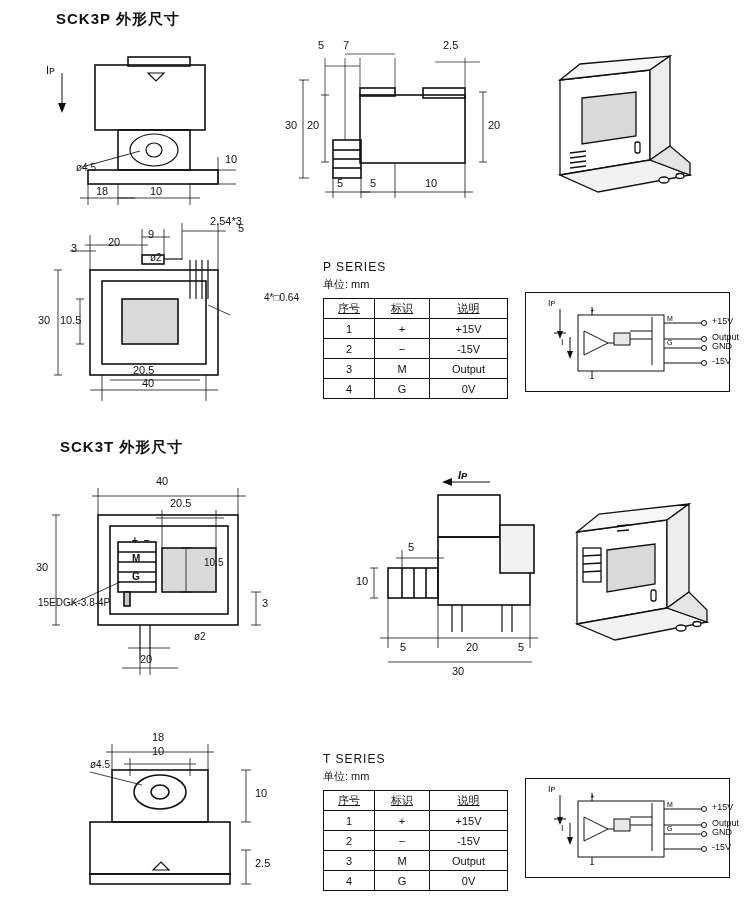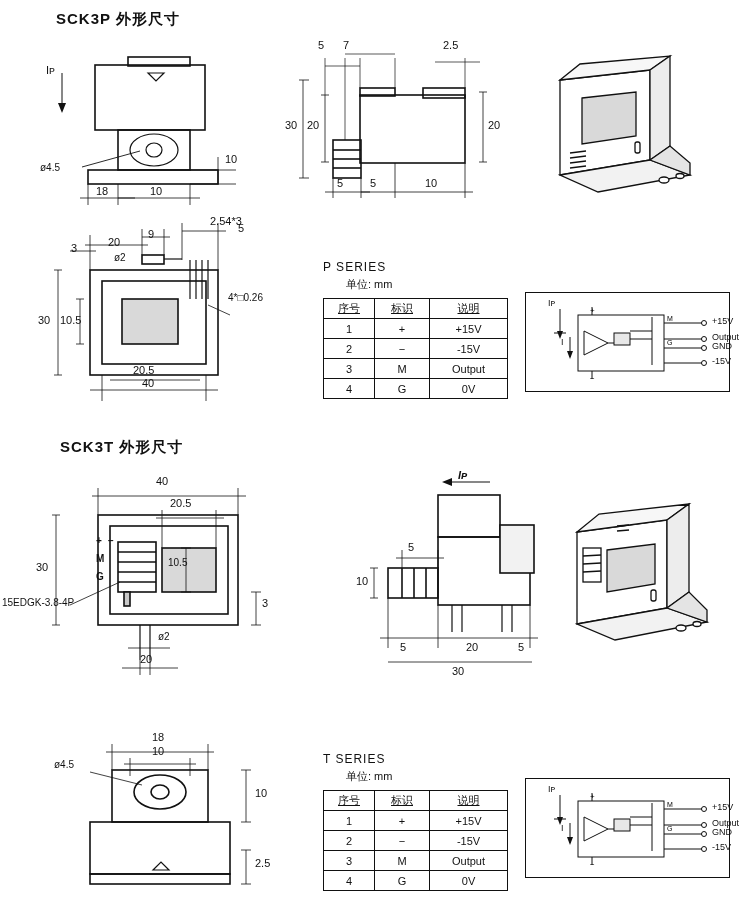--- a/index.html
+++ b/index.html
@@ -4,31 +4,31 @@
 <style>
   html,body{margin:0;padding:0;background:#ffffff;}
   body{
     width:750px;height:908px;position:relative;overflow:hidden;
     font-family:"Liberation Sans", sans-serif;color:#111;
   }
   .sheet{position:absolute;left:0;top:0;width:750px;height:692px;}
   .abs{position:absolute;}
   .title{font-size:15px;font-weight:bold;letter-spacing:1px;}
   .lbl{font-size:11px;line-height:1;white-space:nowrap;}
-  .lbl.sm{font-size:10px;}
+  .lbl.sm{font-size:10px;margin-left:36px;}
   .lbl.xs{font-size:9px;}
   .ital{font-style:italic;}
   .bold{font-weight:bold;}
   .thin{border:1px solid #111;box-sizing:border-box;}
   svg{display:block;overflow:visible;}
   table.spec{border-collapse:collapse;font-size:11px;}
   table.spec td,table.spec th{border:1px solid #111;padding:1px 4px;text-align:center;font-weight:normal;height:17px;}
   table.spec th{font-weight:normal;text-decoration:underline;}
   .serieshdr{font-size:12px;letter-spacing:1px;margin-top:12px;}
-  .unit{font-size:11px;margin-left:23px;}
+  .unit{font-size:11px;}
 </style>
 </head>
 <body>
 
 <div class="sheet">
 
   <div class="abs title" style="left:56px;top:10px;">SCK3P 外形尺寸</div>
 
   <div class="abs" style="left:40px;top:45px;width:230px;height:165px;">
     <svg width="230" height="165" viewBox="0 0 230 165">
@@ -210,21 +210,21 @@
     <div class="abs lbl" style="left:180px;top:1px;">2.54*3</div>
     <div class="abs lbl" style="left:78px;top:22px;">20</div>
     <div class="abs lbl" style="left:118px;top:14px;">9</div>
     <div class="abs lbl" style="left:208px;top:8px;">5</div>
     <div class="abs lbl" style="left:41px;top:28px;">3</div>
     <div class="abs lbl sm" style="left:84px;top:38px;">ø2</div>
     <div class="abs lbl" style="left:8px;top:100px;">30</div>
     <div class="abs lbl" style="left:30px;top:100px;">10.5</div>
     <div class="abs lbl" style="left:103px;top:150px;">20.5</div>
     <div class="abs lbl" style="left:112px;top:163px;">40</div>
-    <div class="abs lbl sm" style="left:198px;top:78px;">4*□0.26</div>
+    <div class="abs lbl sm" style="left:198px;top:78px;">4*□0.64</div>
   </div>
 
   <div class="abs" style="left:323px;top:248px;">
     <div class="serieshdr">P  SERIES</div>
     <div class="unit" style="margin-top:3px;">单位:  mm</div>
     <table class="spec" style="margin-top:6px;width:185px;">
       <tbody>
           <tr>
         <th style="width:42px;">序号</th>
         <th style="width:46px;">标识</th>

